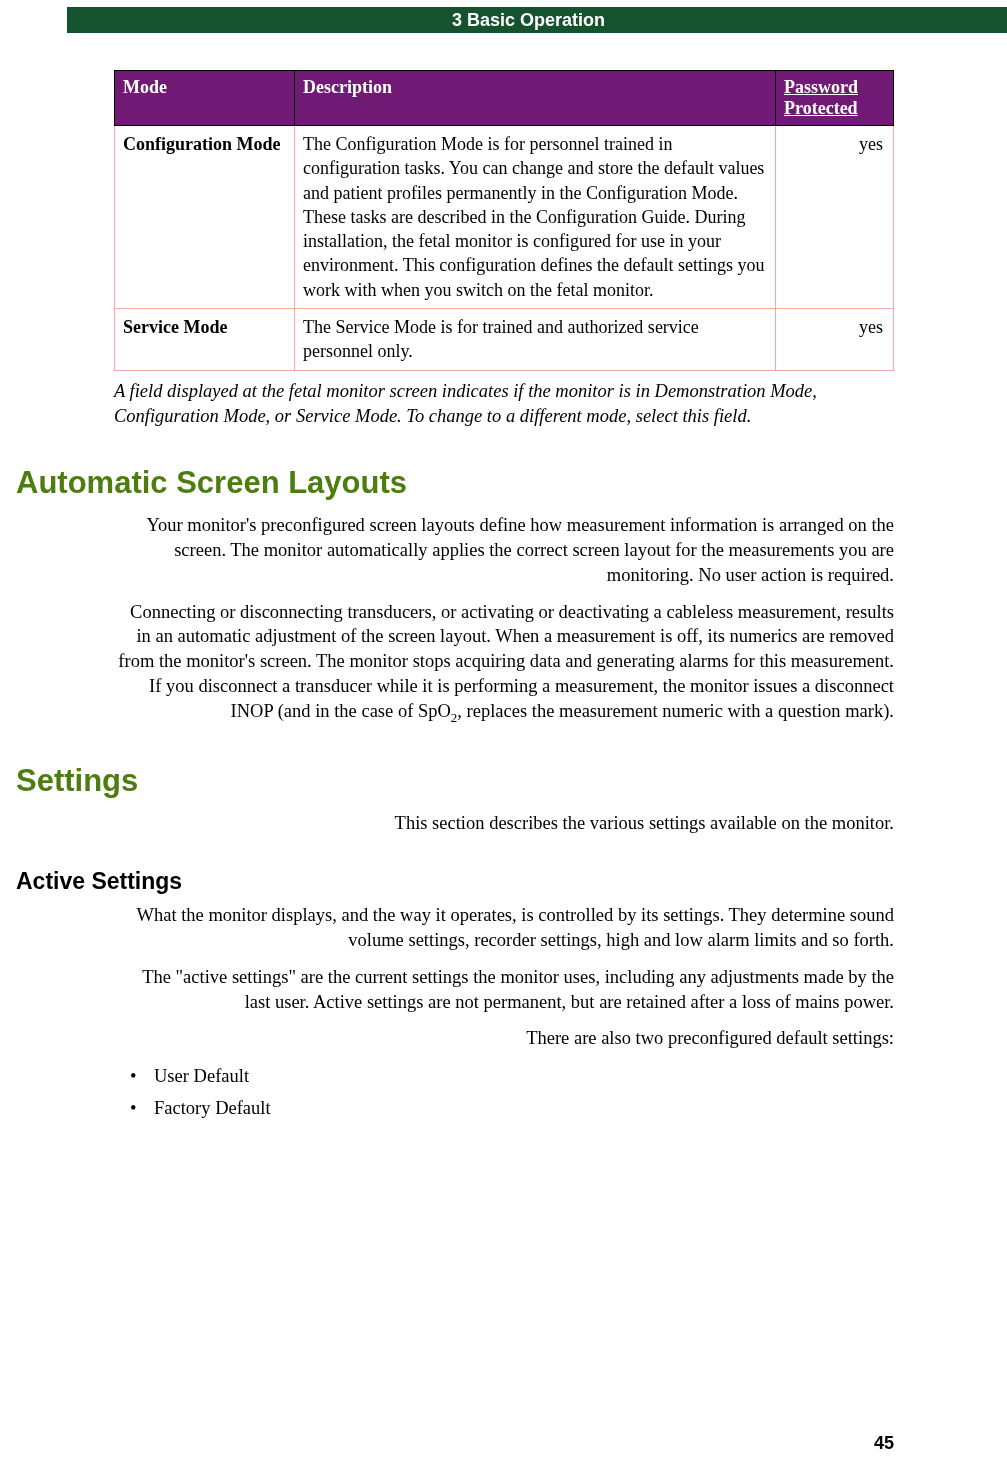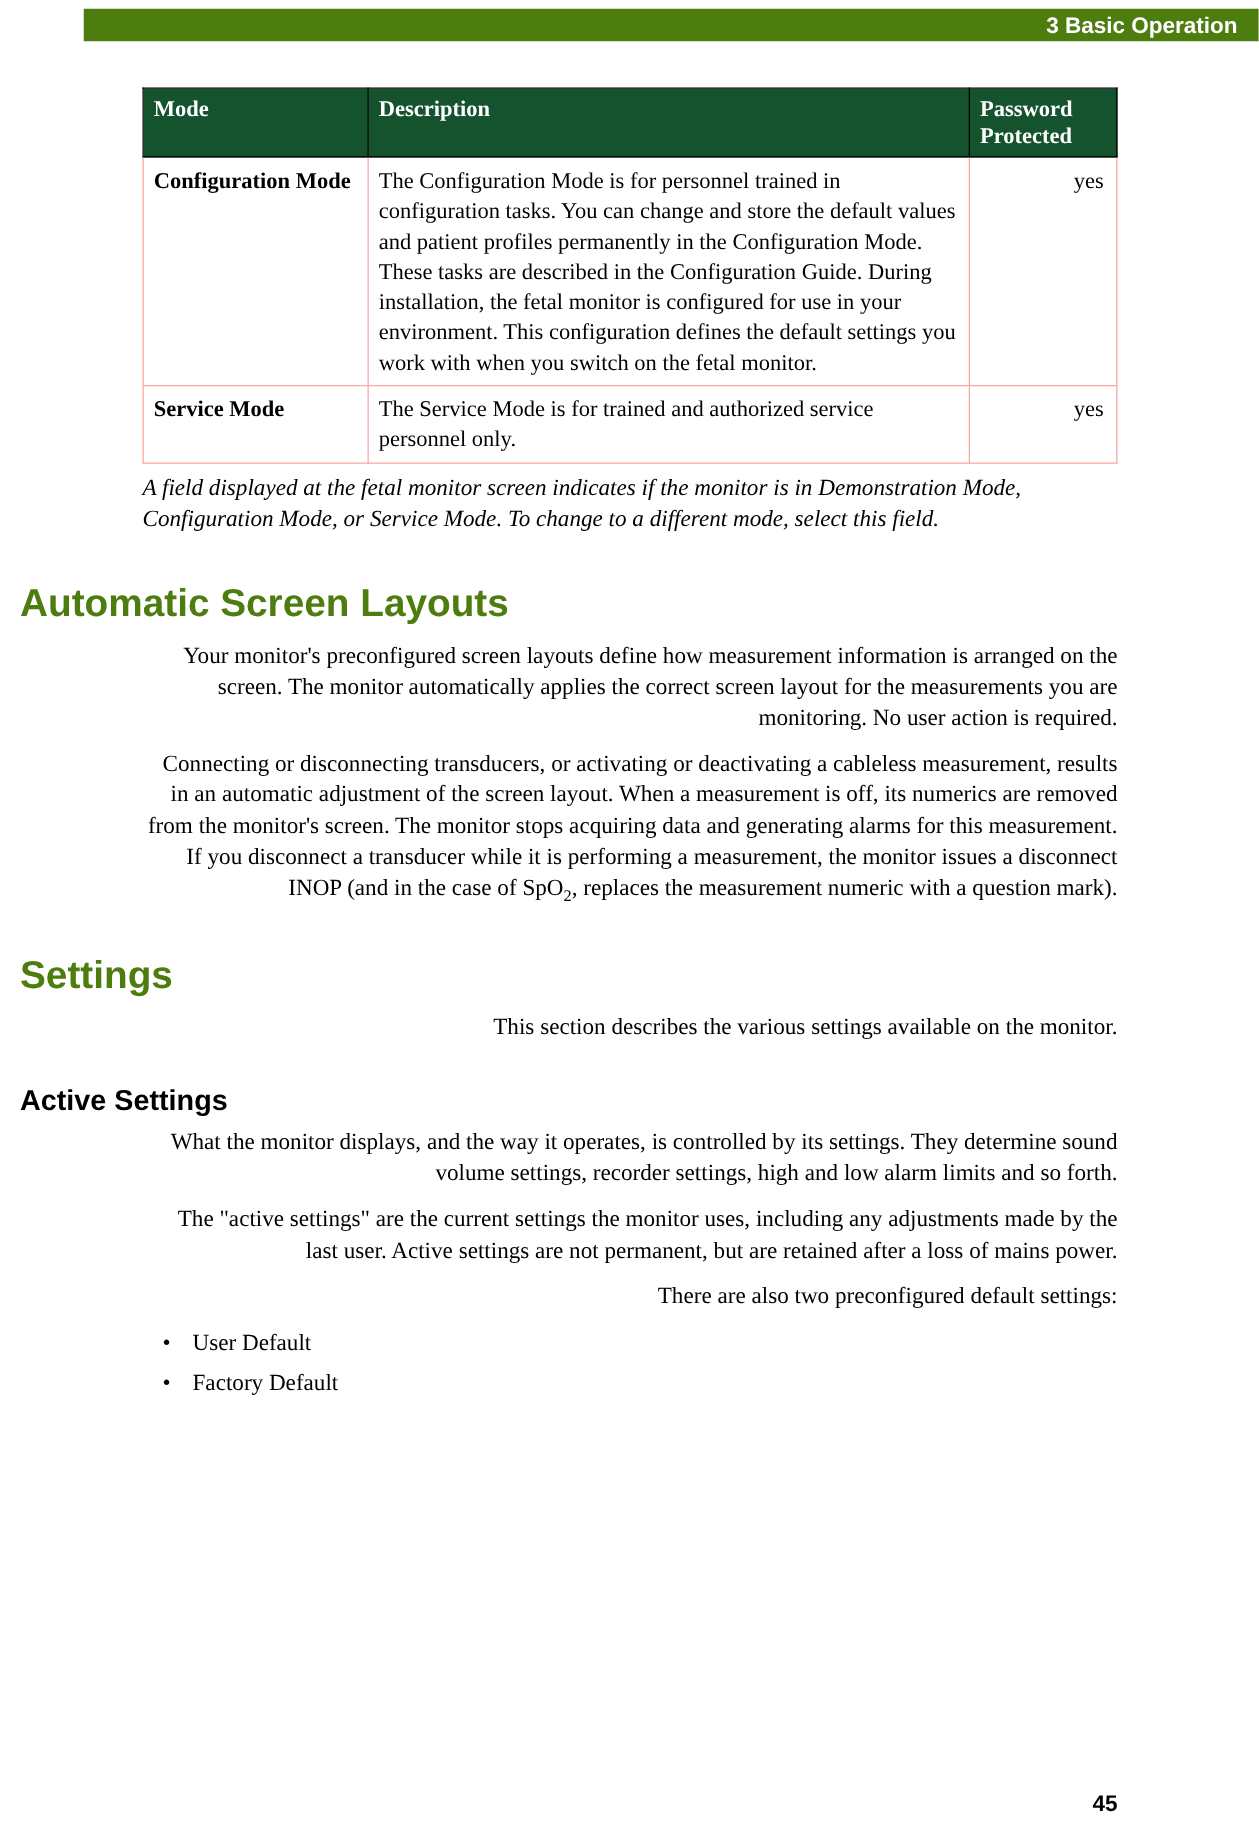--- a/index.html
+++ b/index.html
@@ -14,56 +14,56 @@
       font-family: Georgia, 'Times New Roman', serif;
       color: #000000;
       position: relative;
     }
     .header-bar {
       position: absolute;
       top: 7px;
       left: 67px;
       right: 0;
       height: 26px;
-      background: #4d7c0f;
+      background: #14532d;
       display: flex;
       align-items: center;
-      justify-content: flex-end;
+      justify-content: center;
       padding-right: 17px;
     }
     .header-chapter {
       font-family: Arial, Helvetica, sans-serif;
       font-weight: bold;
       font-size: 18px;
       color: #ffffff;
     }
     .content {
       position: absolute;
       top: 70px;
       left: 114px;
       right: 113px;
     }
     table.mode-table {
       border-collapse: collapse;
       width: 100%;
       font-size: 18px;
     }
     table.mode-table th {
-      background: #14532d;
+      background: #701a75;
       color: #ffffff;
       text-align: left;
       padding: 6px 10px 6px 8px;
       font-weight: bold;
       border: 1px solid #000000;
       vertical-align: top;
       font-family: Georgia, 'Times New Roman', serif;
     }
     table.mode-table th.col-mode { width: 180px; }
     table.mode-table th.col-desc { }
-    table.mode-table th.col-pw { width: 118px; }
+    table.mode-table th.col-pw { width: 118px; text-decoration: underline; }
     table.mode-table td {
       border: 1px solid #fca5a5;
       padding: 6px 10px 6px 8px;
       vertical-align: top;
       font-size: 18px;
       line-height: 1.35;
     }
     table.mode-table td.mode-name {
       font-weight: bold;
     }

